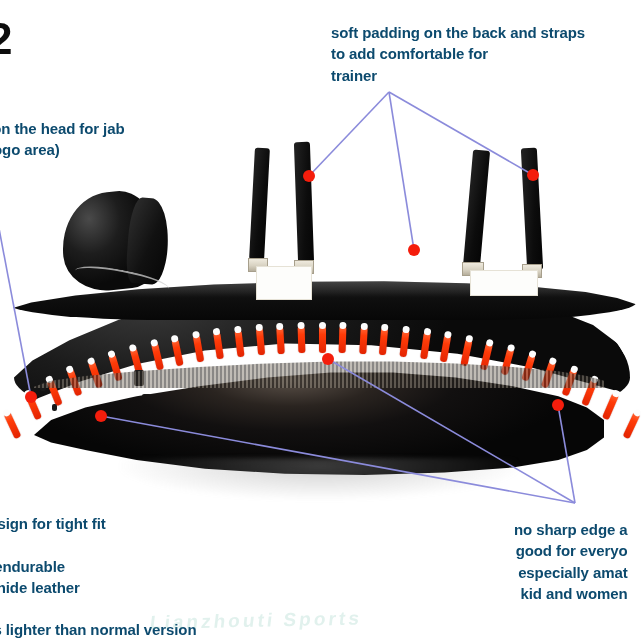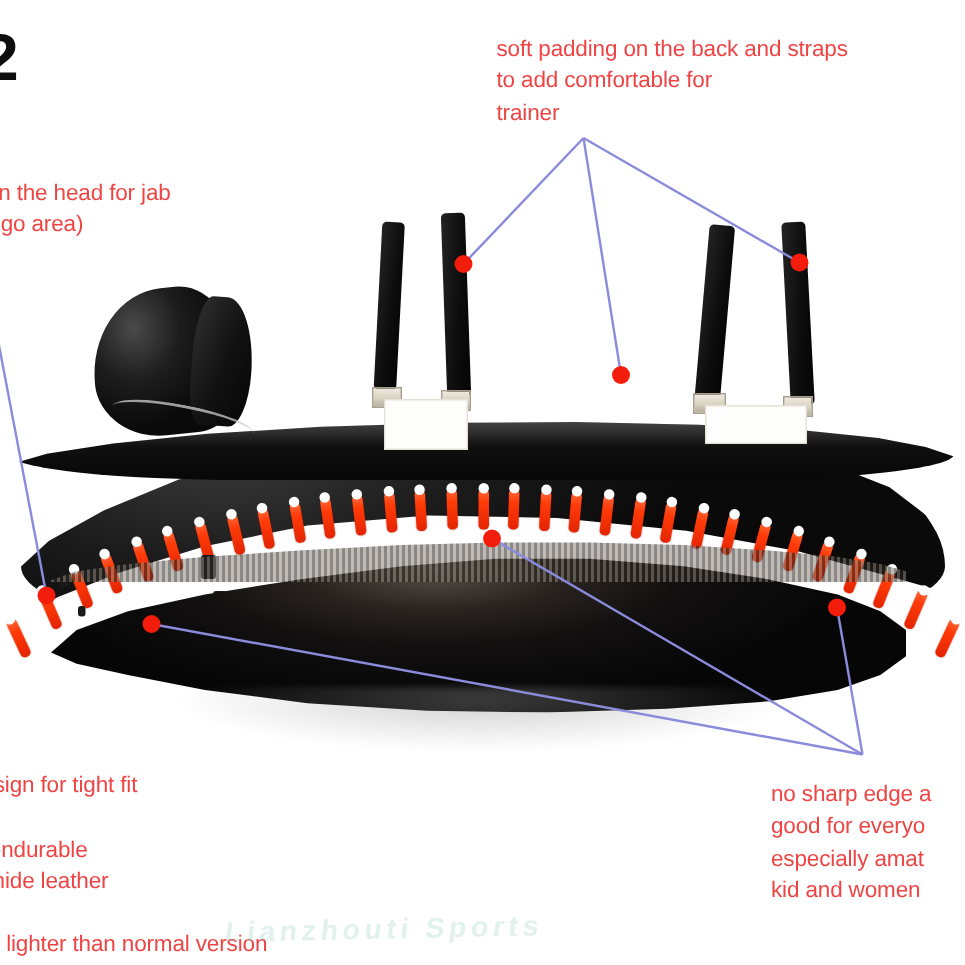--- a/index.html
+++ b/index.html
@@ -10,39 +10,39 @@
     overflow:hidden;
     position:relative;
   }
   #stage { position:absolute; inset:0; width:643px; height:643px; background:#fff; }
 
   
   .anno {
     position:absolute;
     font-family:"Liberation Sans", sans-serif;
     font-size:15px;
-    font-weight:400;
+    font-weight:700;
     line-height:1.42;
-    color:#ef4444;
+    color:#0c4a6e;
     white-space:pre;
     letter-spacing:-0.1px;
   }
   #label-step2 {
     position:absolute;
     left:-12px; top:14px;
     font-family:"Liberation Sans", sans-serif;
     font-size:44px;
     font-weight:700;
     color:#0d0d0d;
     letter-spacing:-1px;
   }
   #anno-head  { left:-30px; top:118px; }
   #anno-pad   { left:331px; top:22px; }
   #anno-fit   { left:-28px; top:513px; }
-  #anno-edge  { left:514px; top:519px; }
+  #anno-edge  { left:514px; top:519px;text-align:right; }
 
   
   #overlay { position:absolute; inset:0; width:643px; height:643px; }
 
   
   #product { position:absolute; left:0; top:170px; width:643px; height:330px; }
 
   
   .band {
     position:absolute;

